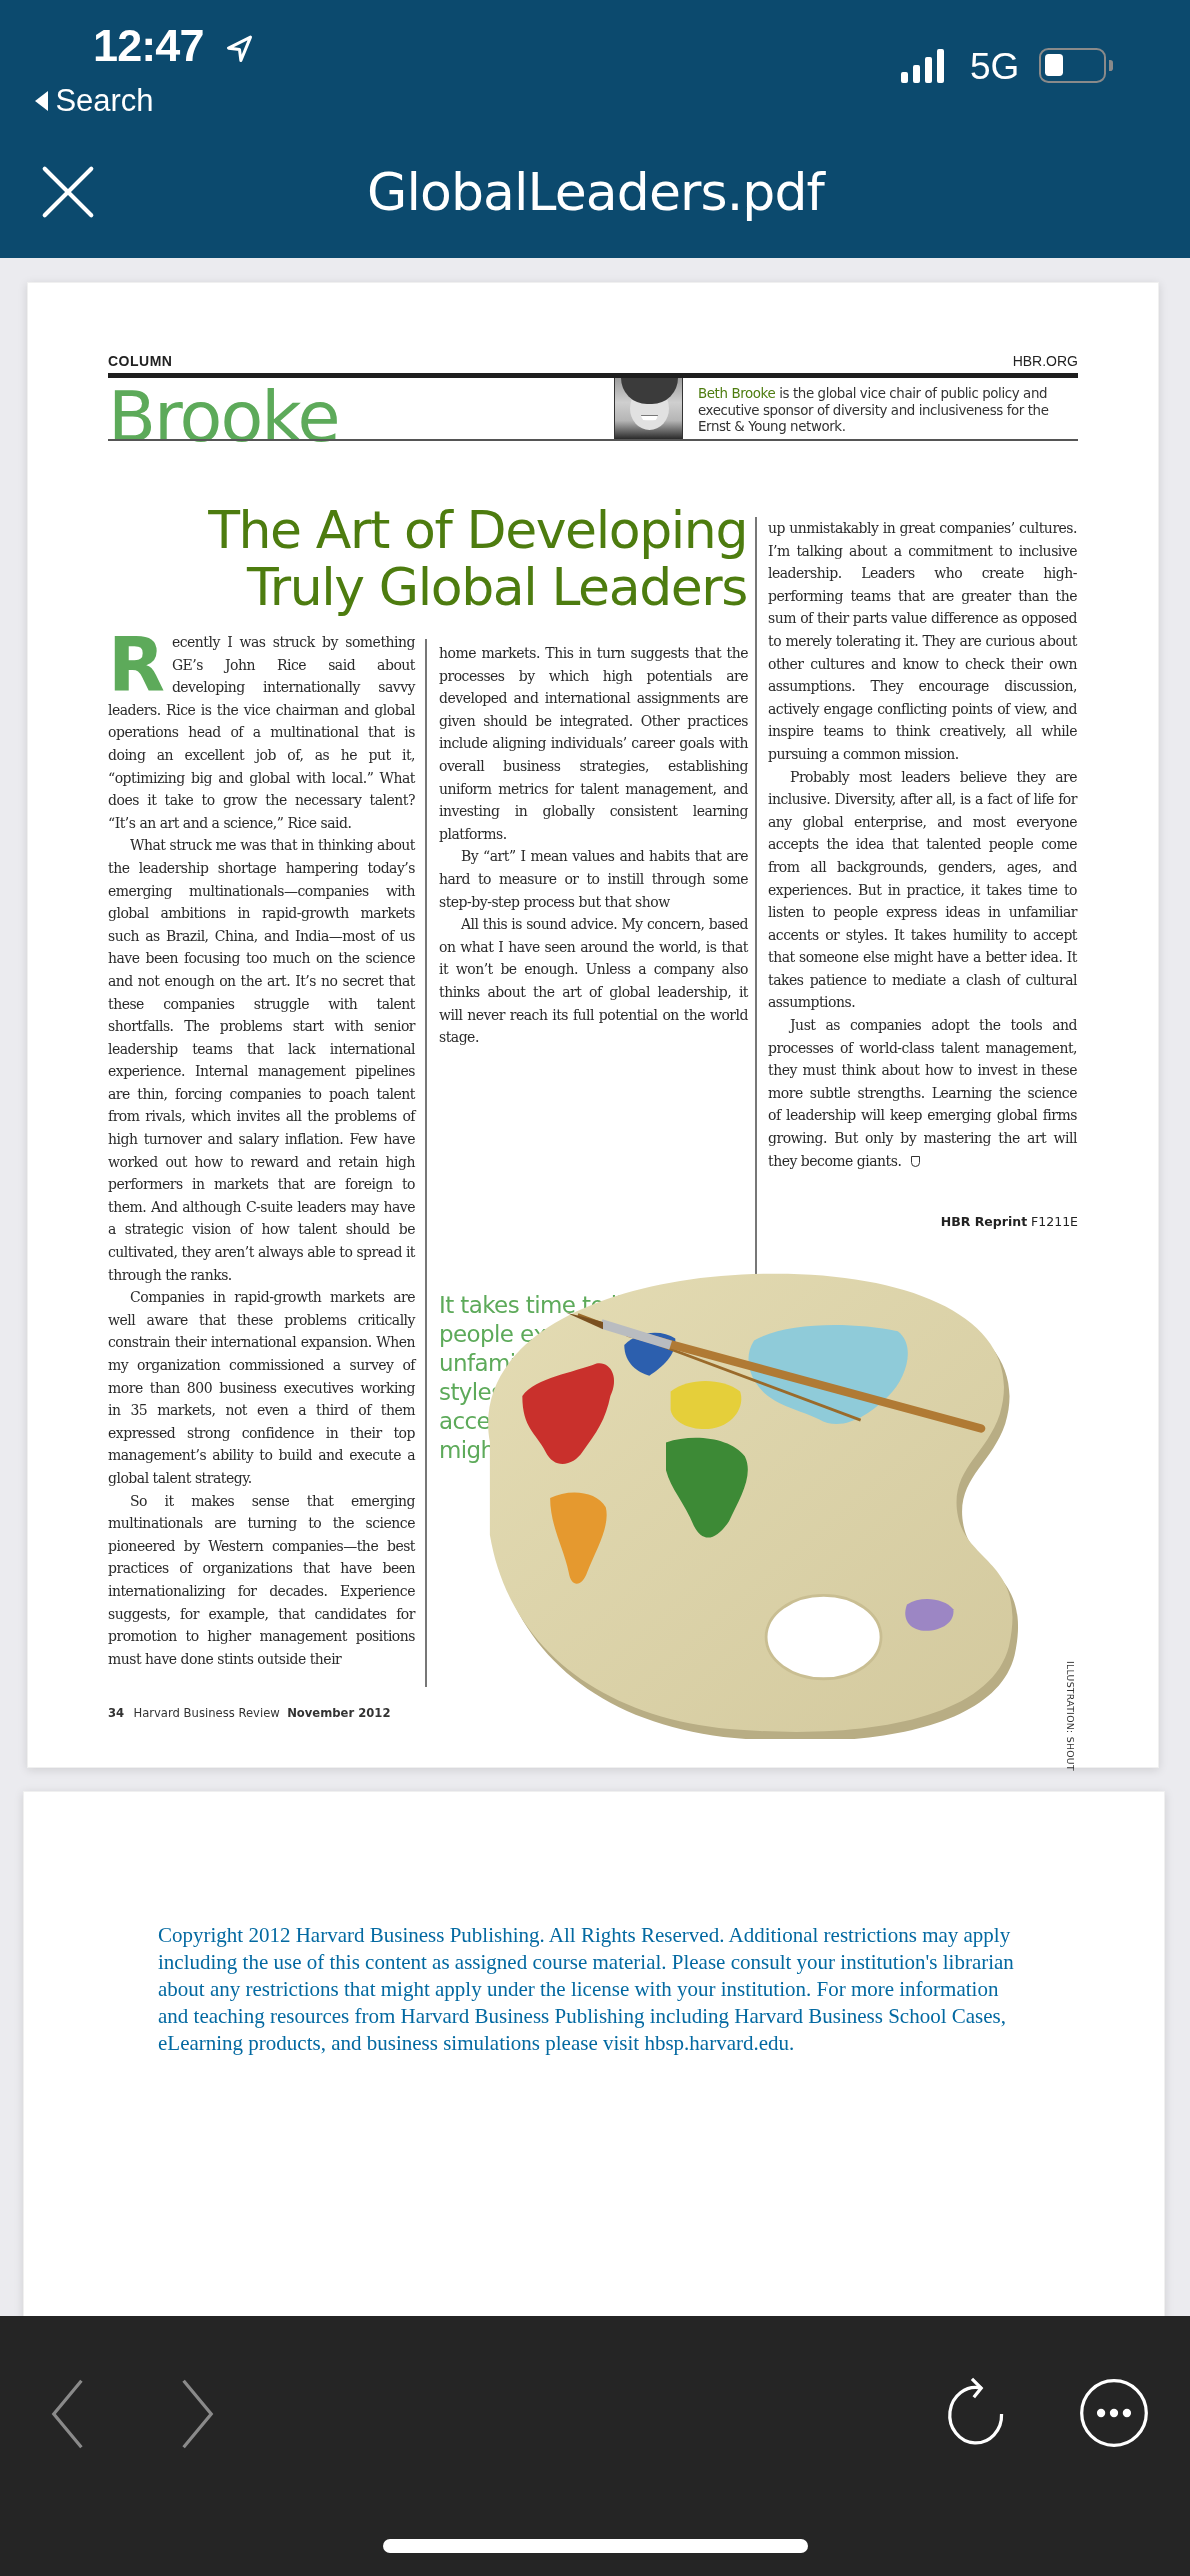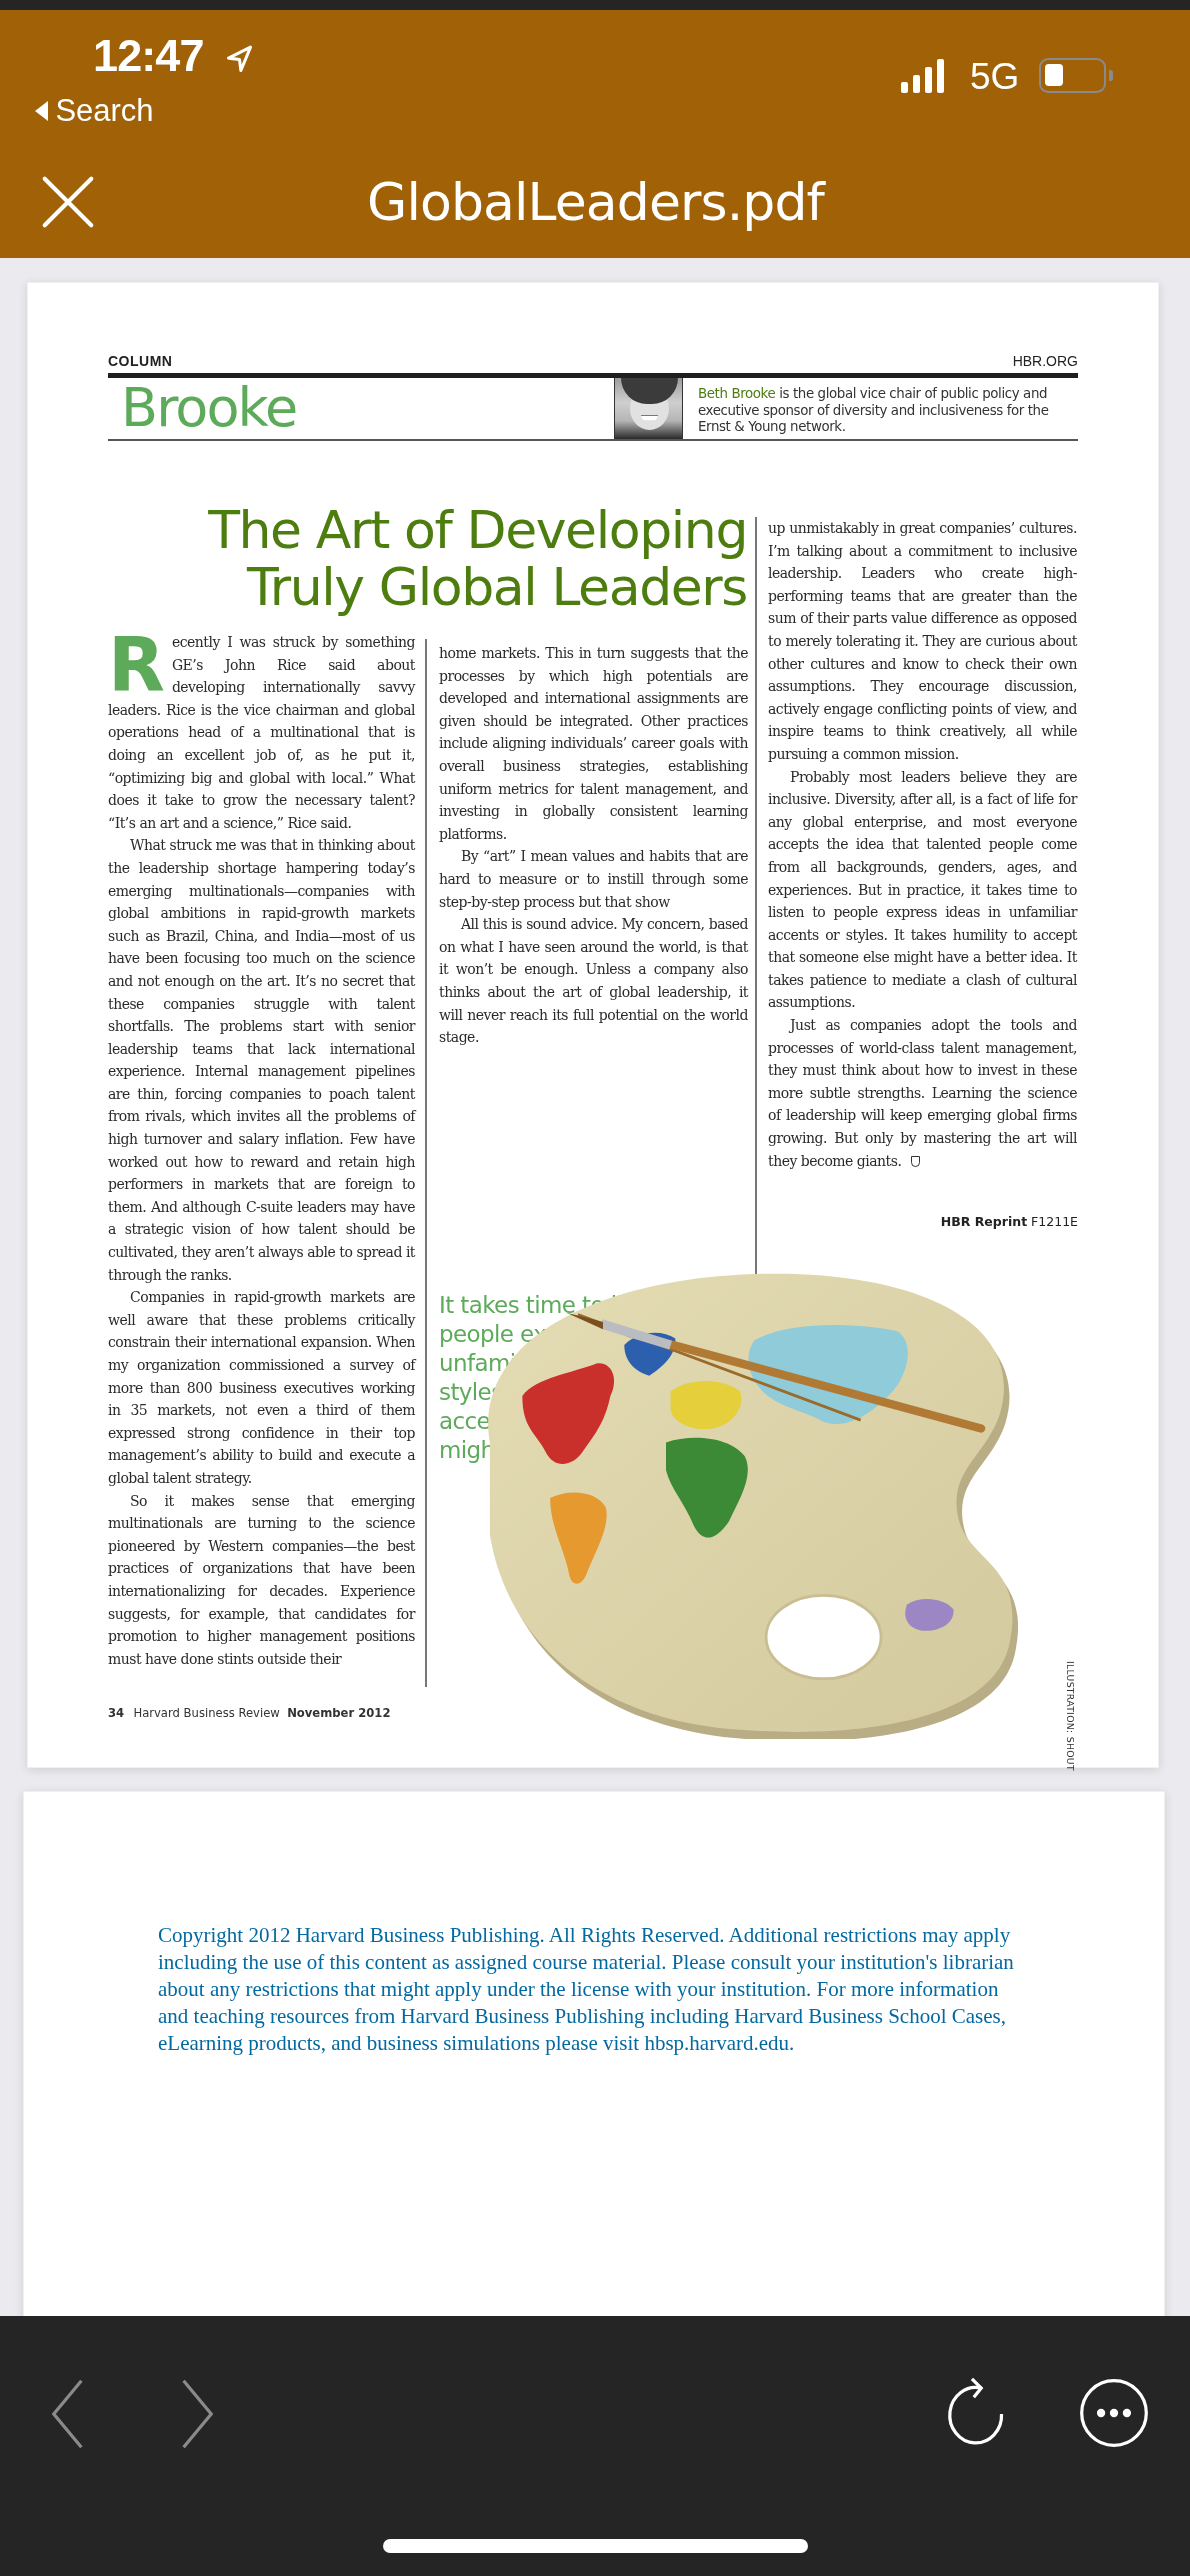--- a/index.html
+++ b/index.html
@@ -1,20 +1,20 @@
 <!DOCTYPE html>
 <html style="font-size:15px"><head>
 <meta charset="utf-8">
 <style>
   * { box-sizing: border-box; margin: 0; padding: 0; }
   html, body { width: 1191px; height: 2576px; overflow: hidden; background: #252525; }
   body { position: relative; font-family: "Liberation Sans", sans-serif; }
 
   
-  .topbar { position: absolute; left: 0; top: 10px; width: 1191px; height: 258px; background: #a16207; color: #fff; }
+  .topbar { position: absolute; left: 0; top: 0; width: 1191px; height: 258px; background: #0c4a6e; color: #fff; }
   .time { position: absolute; left: 93px; top: 20.4px; font-size: 45px; font-weight: bold; letter-spacing: -0.9px; font-family: "Liberation Sans", sans-serif; }
   .loc-icon { position: absolute; left: 223px; top: 33px; width: 33px; height: 33px; }
   .back-search { position: absolute; left: 35px; top: 83px; font-size: 31px; display: flex; align-items: center; gap: 7.4px; }
   .back-tri { width: 0; height: 0; border-top: 10.2px solid transparent; border-bottom: 10.2px solid transparent; border-right: 13px solid #fff; }
   .signal { position: absolute; left: 901px; top: 48px; display: flex; align-items: flex-end; gap: 4.6px; height: 35px; }
   .signal span { width: 7.4px; background: #fff; border-radius: 1.9px; display: block; }
   .net { position: absolute; left: 970px; top: 46px; font-size: 37px; }
   .battery { position: absolute; left: 1039px; top: 48px; width: 67px; height: 35px; border: 2.8px solid #8a8a8a; border-radius: 9.3px; }
   .battery .lvl { position: absolute; left: 3.7px; top: 3.7px; width: 18.5px; height: 22px; background: #fff; border-radius: 3.7px; }
   .battery .nub { position: absolute; right: -9.3px; top: 10.2px; width: 4.6px; height: 11px; background: #8a8a8a; border-radius: 0 2.8px 2.8px 0; }
@@ -26,21 +26,21 @@
   .page { position: absolute; background: #fff; box-shadow: 0 1.9px 9.3px rgba(0,0,0,0.12); border: 1.9px solid #f0f0f0; }
   .page1 { left: 27px; top: 24px; width: 1132px; height: 1486px; }
   .page2 { left: 23px; top: 1533px; width: 1142px; height: 556px; }
 
   
   .p1 { position: absolute; color: #222; }
   .col-label { left: 80px; top: 70px; font-size: 14px; font-weight: bold; letter-spacing: 0.5px; text-align: right; }
   .hbr-org { right: 80px; top: 70px; font-size: 14px; }
   .rule-thick { position: absolute; left: 80px; right: 80px; top: 90px; height: 4.6px; background: #1e1e1e; }
   .rule-thin { position: absolute; left: 80px; right: 80px; top: 156px; height: 1.9px; background: #555; }
-  .author-big { left: 93px; top: 93px; font-size: 54px; color: #5daa5a; font-weight: normal; letter-spacing: -1.9px; font-family: "DejaVu Sans", sans-serif; }
+  .author-big { left: 80px; top: 93px; font-size: 70px; color: #5daa5a; font-weight: normal; letter-spacing: -1.9px; font-family: "DejaVu Sans", sans-serif; }
   .author-photo { position: absolute; left: 586px; top: 95px; width: 69px; height: 61px; background: linear-gradient(180deg,#9c9c9c 0%,#cfcfcf 40%,#b5b5b5 70%,#2a2a2a 100%); border-left: 0.9px solid #333; border-right: 0.9px solid #333; overflow: hidden; }
   .author-photo .hair { position:absolute; left:5.6px; top:0; width:57px; height:26px; background:#3b3b3b; border-radius: 0 0 28px 28px; }
   .author-photo .face { position:absolute; left:15px; top:9.3px; width:39px; height:43px; background:#e1e1e1; border-radius:50%; }
   .author-photo .smile { position:absolute; left:26px; top:37px; width:16.7px; height:5.6px; background:#fff; border-radius:0 0 7.4px 7.4px; border-top: 0.9px solid #777; }
   .author-bio { left: 670px; top: 103px; width: 352px; font-size: 13.4px; line-height: 16.7px; color: #333; font-family: "DejaVu Sans", sans-serif; letter-spacing: -0.4px; }
   .author-bio b { font-weight: normal; color: #4d7c0f; }
 
   .headline { left: 70px; top: 219px; width: 649px; font-size: 52px; line-height: 57px; font-weight: normal; color: #4d7c0f; font-family: "DejaVu Sans", sans-serif; letter-spacing: -1.4px; text-align: right; }
 
   .col { position: absolute; font-family: "DejaVu Serif", serif; font-size: 14px; line-height: 22.6px; color: #2a2a2a; text-align: justify; letter-spacing: -0.5px; }

